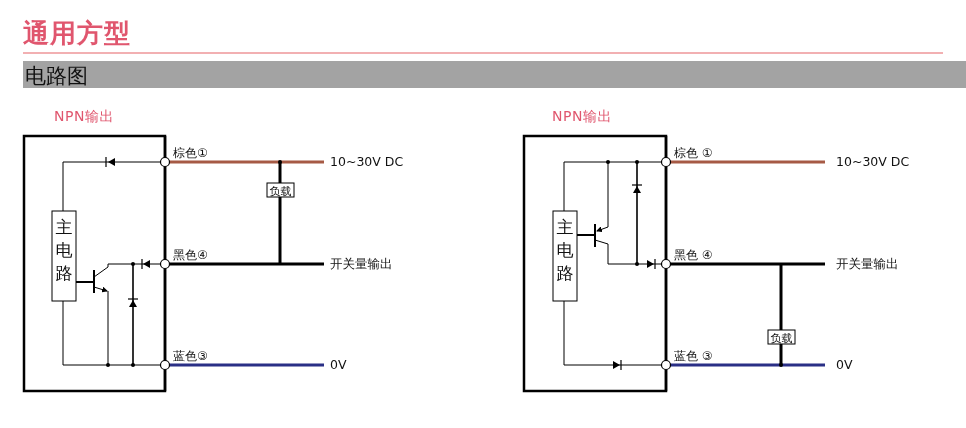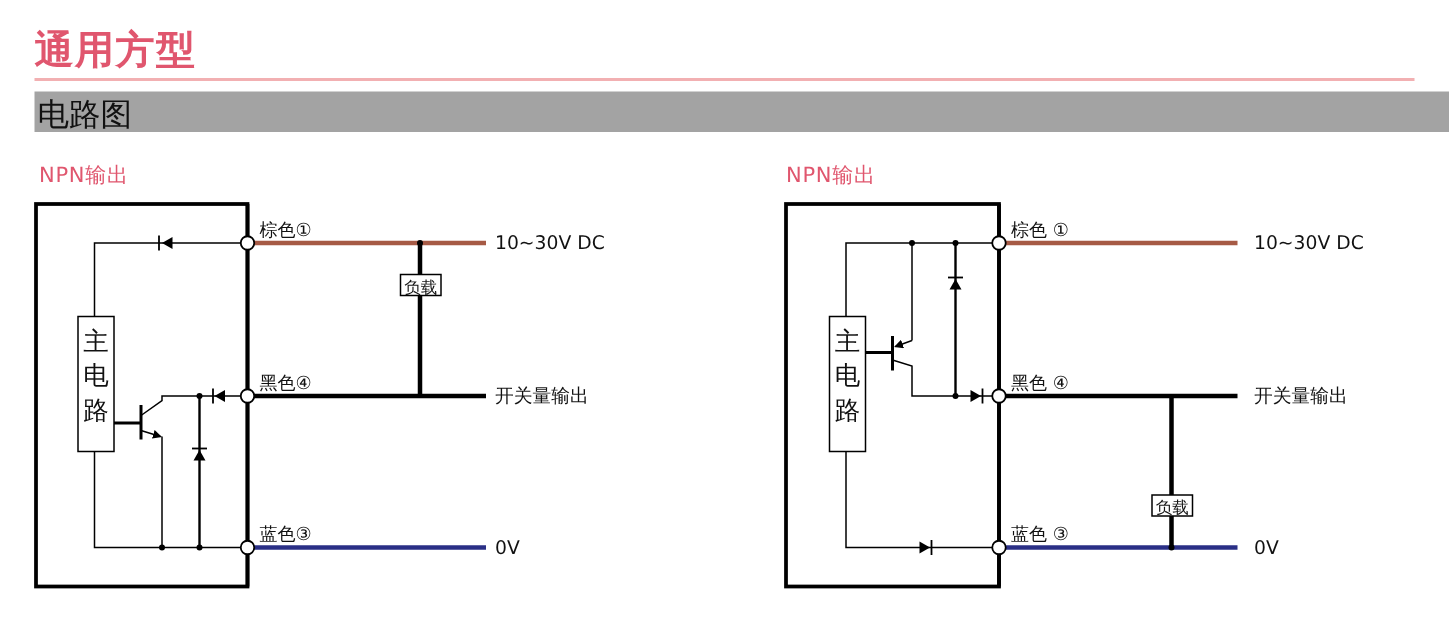--- a/index.html
+++ b/index.html
@@ -3,21 +3,21 @@
 <meta charset="utf-8">
 <style>
   html, body { margin:0; padding:0; background:#ffffff; }
   body { width:966px; height:428px; position:relative; overflow:hidden;
          font-family:"DejaVu Sans", sans-serif; }
   .title { position:absolute; left:23px; top:6px; font-size:26px; font-weight:bold;
            color:#e0566e; letter-spacing:1px;margin-top:10px; }
   .rule { position:absolute; left:23px; top:52px; width:920px; height:2px; background:#f2b0b2; }
   .section { position:absolute; left:23px; top:61px; width:948px; height:27px; background:#a3a3a3; }
   .section span { position:absolute; left:2px; top:1px; font-size:21px; color:#111; }
-  .diagram-title { position:absolute; top:108px; font-size:14px; color:#e0566e; letter-spacing:0.5px; }
+  .diagram-title { position:absolute; top:108px; font-size:14px; color:#e0566e; letter-spacing:0.5px;margin-left:28px; }
   svg { position:absolute; top:0; left:0; }
   svg text { font-family:"DejaVu Sans", sans-serif; fill:#111; }
 </style>
 </head>
 <body>
 
 <div class="title">通用方型</div>
 <div class="rule"></div>
 <div class="section">
   <span>电路图</span>

